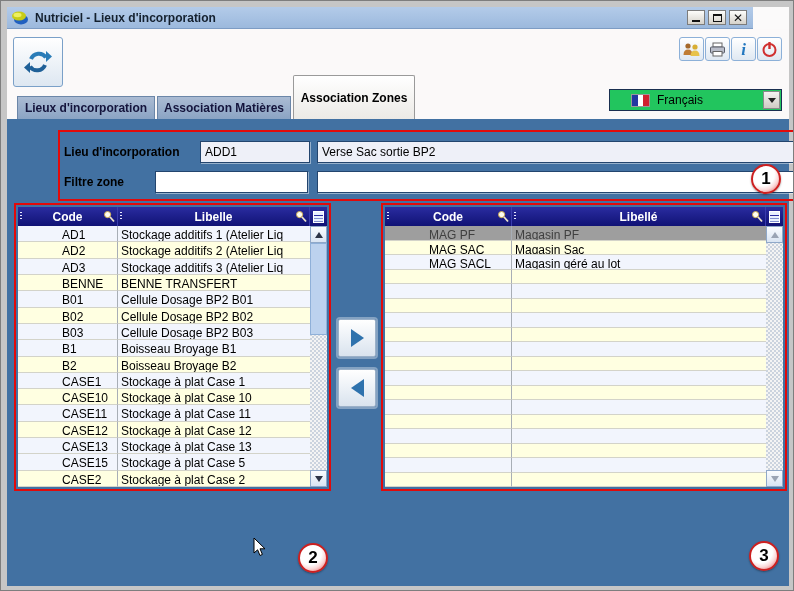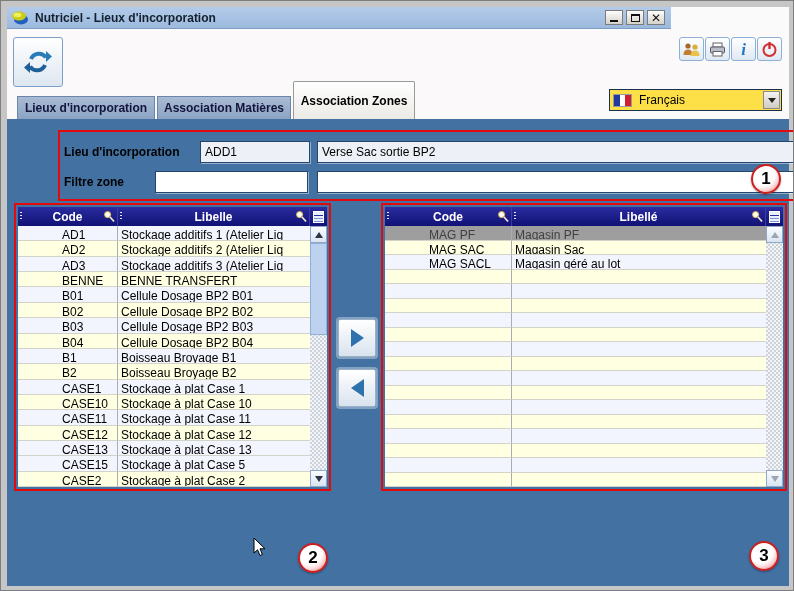--- a/index.html
+++ b/index.html
@@ -4,21 +4,21 @@
 <style>
   * { margin:0; padding:0; box-sizing:border-box; }
   html,body { width:794px; height:591px; }
   body { font-family:"Liberation Sans","DejaVu Sans",sans-serif; font-size:12px; color:#000; }
 
   .window { position:relative; width:794px; height:591px; background:#c6c6c6;
             border:1px solid #7e7e7e; overflow:hidden; }
   .inner  { position:absolute; left:6px; top:6px; width:782px; height:579px; background:#fbfafa; }
 
   
-  .titlebar { position:absolute; left:0; top:0; width:664px; height:22px;
+  .titlebar { position:absolute; left:0; top:0; width:746px; height:22px;
               background:linear-gradient(180deg,#b3cbe9,#9cb9dd);
               border-bottom:1px solid #7d9cc4; display:flex; align-items:center; padding:0 4px; }
   .app-icon { width:18px; height:14px; margin-right:6px; display:inline-block; }
   .title-text { font-weight:bold; font-size:12px; color:#14202e; }
   .winbtns { margin-left:auto; display:flex; gap:3px; padding-right:2px; }
   .winbtn { width:18px; height:15px; background:linear-gradient(180deg,#fdfdfb,#d6d2ca);
             border:1px solid #7c7c7c; display:flex; align-items:center; justify-content:center;
             font-size:11px; font-weight:bold; cursor:default; }
   .glyph-min { display:block; width:8px; height:0; border-bottom:2px solid #111; margin-top:7px; }
   .glyph-max { display:block; width:9px; height:8px; border:1px solid #111; border-top:2px solid #111; }
@@ -28,34 +28,34 @@
   .toolbar { position:absolute; left:0; top:22px; width:782px; height:90px; background:#fbf9f9; }
   .refresh-btn { position:absolute; left:6px; top:8px; width:50px; height:50px;
                  background:linear-gradient(180deg,#ffffff,#dde7f1); border:1px solid #7aa0c8;
                  border-radius:3px; display:flex; align-items:center; justify-content:center; }
   .iconbtn { position:absolute; top:8px; width:25px; height:24px;
              background:linear-gradient(180deg,#ffffff,#dfe8f2); border:1px solid #8cb0d8;
              border-radius:3px; display:flex; align-items:center; justify-content:center; }
   .ib-users { left:672px; } .ib-print { left:698px; } .ib-info { left:724px; } .ib-power { left:750px; }
   .info-i { font-family:"Liberation Serif","DejaVu Serif",serif; font-style:italic; font-weight:bold;
             color:#2478c0; font-size:17px; line-height:1; }
-  .combo { position:absolute; left:602px; top:60px; width:173px; height:22px; background:#fde047;
-           border:1px solid #1a2f50; display:flex; align-items:center; padding-left:3px; }
+  .combo { position:absolute; left:602px; top:60px; width:173px; height:22px; background:#22c55e;
+           border:1px solid #1a2f50; display:flex; align-items:center; padding-left:21px; }
   .flag { width:19px; height:13px; display:flex; border:1px solid #999; margin-right:7px; }
   .flag i { flex:1; } .flag i:nth-child(1){background:#2438a0;} .flag i:nth-child(2){background:#fff;} .flag i:nth-child(3){background:#d02030;}
   .combo-btn { margin-left:auto; width:17px; height:18px; background:linear-gradient(180deg,#f4f3f1,#cfcbc4);
                border:1px solid #8a8a8a; display:flex; align-items:center; justify-content:center; margin-right:1px; }
   .tri-dn-sm { width:0; height:0; border-left:4px solid transparent; border-right:4px solid transparent; border-top:5px solid #222; }
 
   
   .tabstrip { position:absolute; left:0; top:86px; width:782px; height:26px; }
   .tab { position:absolute; bottom:0; height:23px; display:flex; align-items:center; justify-content:center;
          font-weight:bold; font-size:12px; color:#14143c;
          background:linear-gradient(180deg,#aabbd3,#8ba4c4); border:1px solid #6b86a8; border-bottom:none; }
-  .tab.active { height:38px; background:linear-gradient(180deg,#ffffff,#eceae6); color:#000;
+  .tab.active { height:44px; background:linear-gradient(180deg,#ffffff,#eceae6); color:#000;
                 border:1px solid #9a9a9a; border-bottom:none; border-radius:2px 2px 0 0; z-index:3; }
   .tab1 { left:10px; width:138px; } .tab2 { left:150px; width:134px; } .tab3 { left:286px; width:122px; }
 
   
   .content { position:absolute; left:0; top:112px; width:782px; height:467px; background:#4271a2; }
 
   .form-panel { position:absolute; left:7px; top:11px; width:773px; height:71px;
                 border:2px solid #e20a0a;margin-left:44px; }
   .flabel { position:absolute; font-weight:bold; color:#000; font-size:12px; }
   .ffield { position:absolute; height:22px; border:1px solid #23456e; background:#eef0f8;
@@ -264,24 +264,20 @@
                 <div class="cell lib">Cellule Dosage BP2 B01</div>
               </div>
               <div class="trow odd">
                 <div class="cell code">B02</div>
                 <div class="cell lib">Cellule Dosage BP2 B02</div>
               </div>
               <div class="trow even">
                 <div class="cell code">B03</div>
                 <div class="cell lib">Cellule Dosage BP2 B03</div>
               </div>
-              <div class="trow odd">
-                <div class="cell code">B04</div>
-                <div class="cell lib">Cellule Dosage BP2 B04</div>
-              </div>
               <div class="trow even">
                 <div class="cell code">B1</div>
                 <div class="cell lib">Boisseau Broyage B1</div>
               </div>
               <div class="trow odd">
                 <div class="cell code">B2</div>
                 <div class="cell lib">Boisseau Broyage B2</div>
               </div>
               <div class="trow even">
                 <div class="cell code">CASE1</div>

